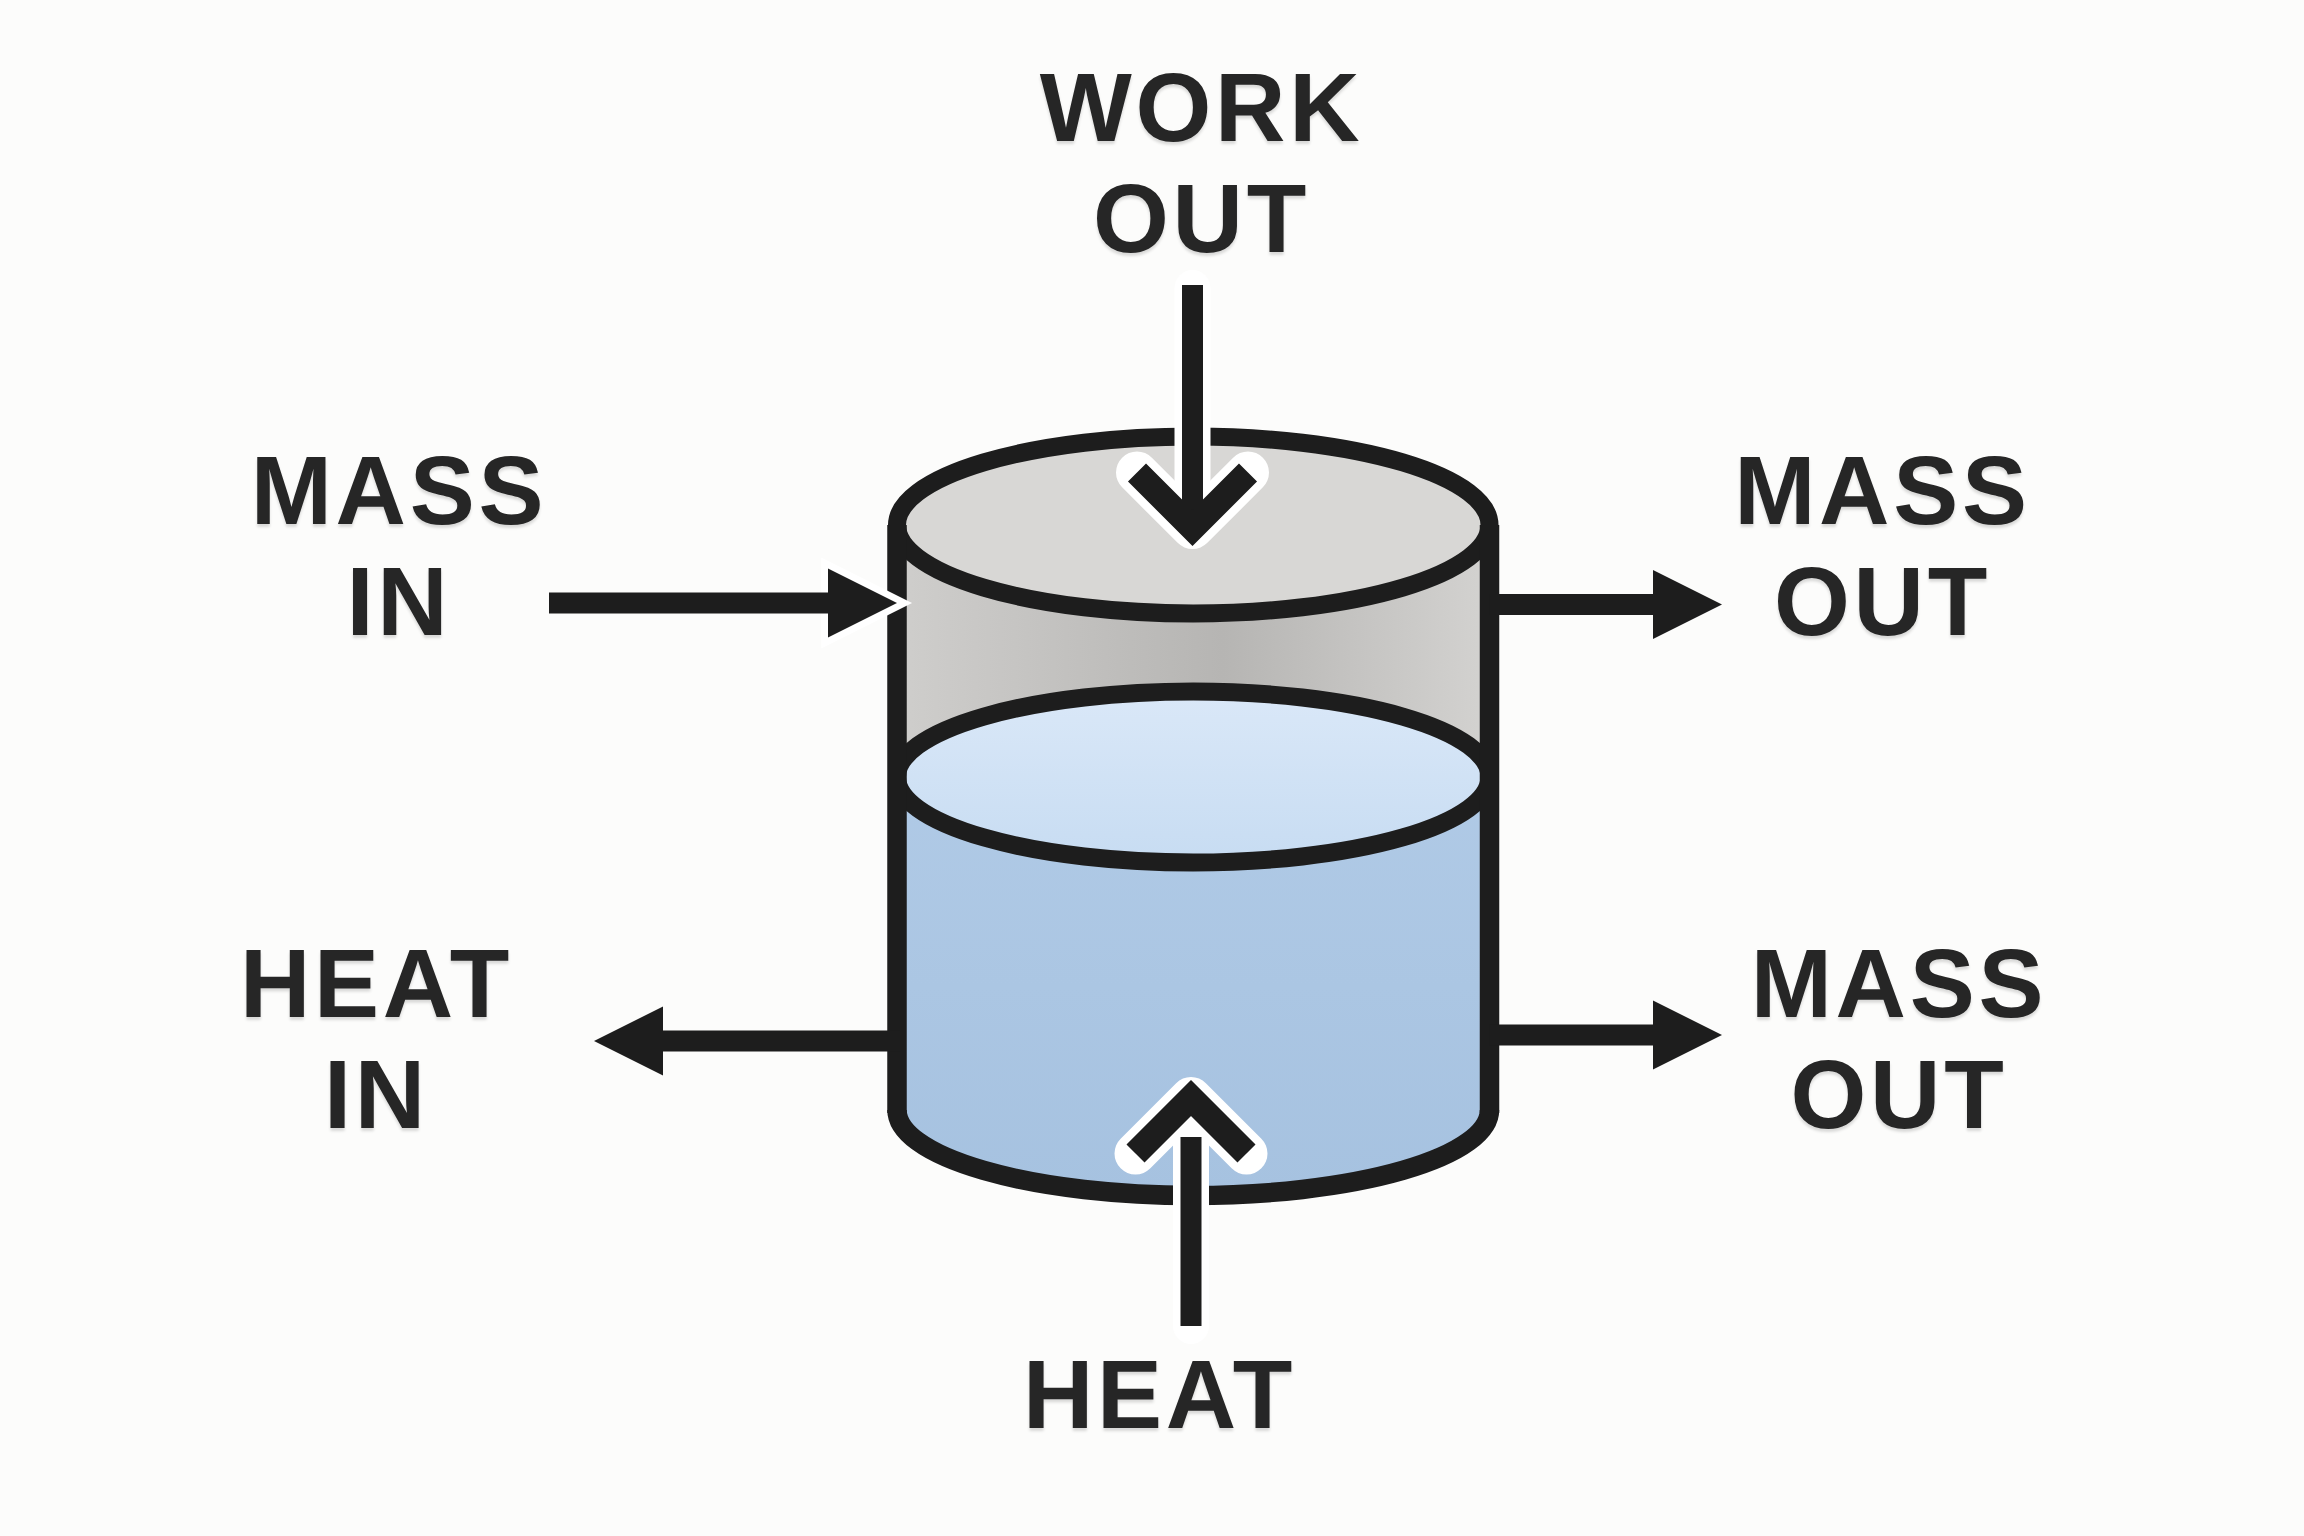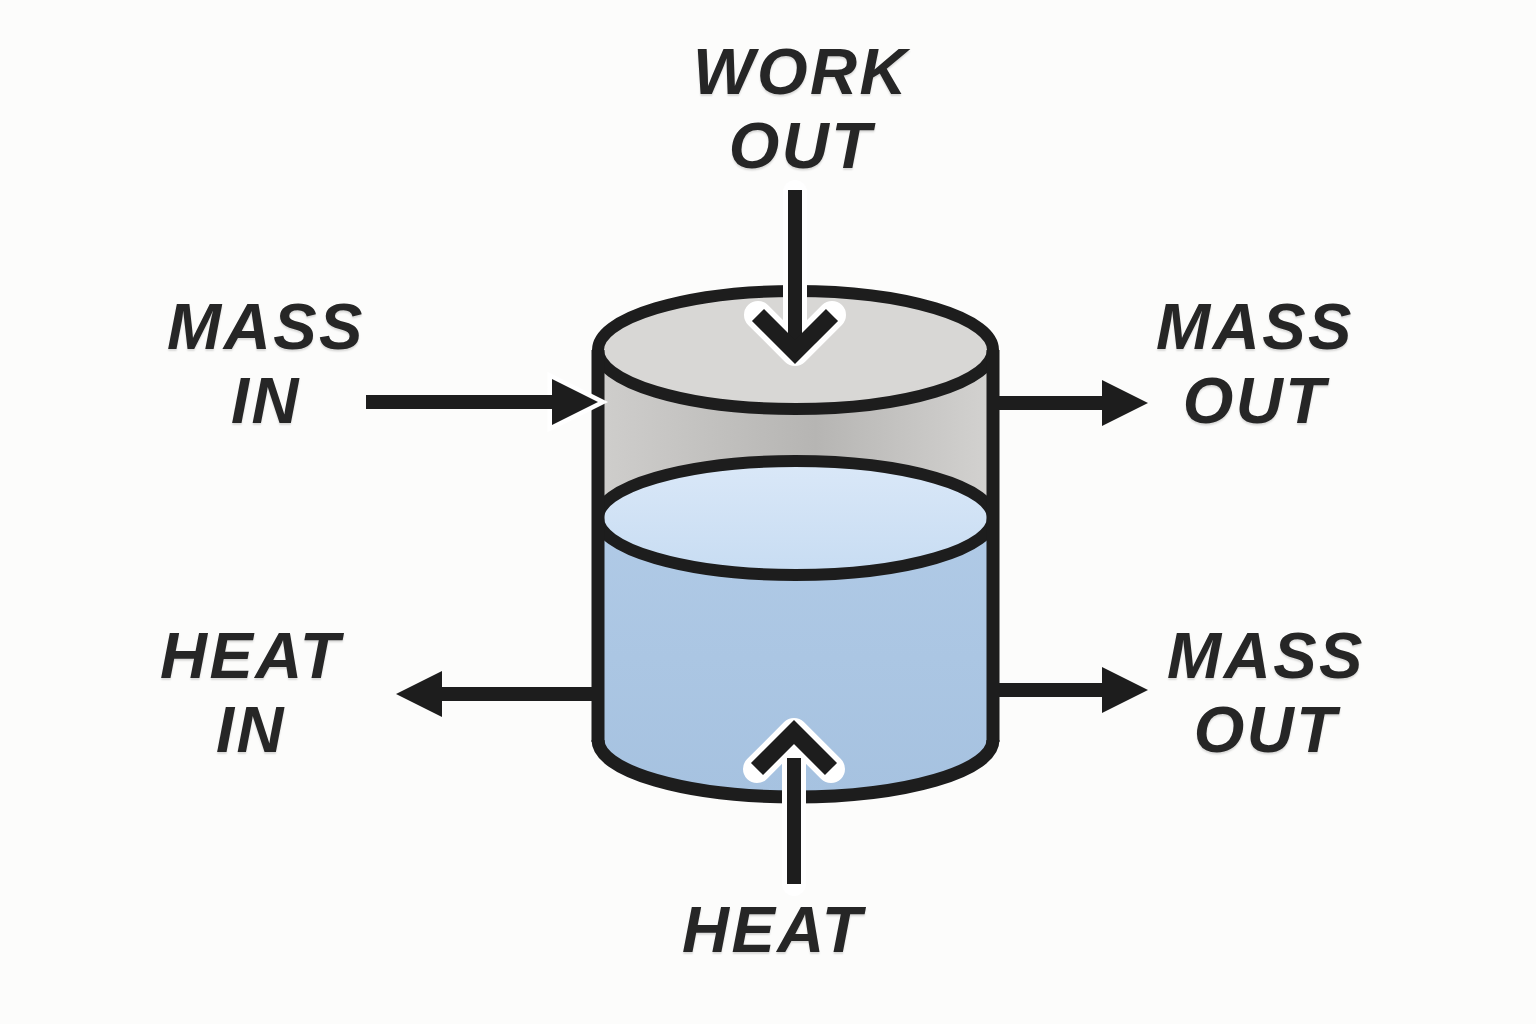--- a/index.html
+++ b/index.html
@@ -1,20 +1,20 @@
 <!DOCTYPE html>
 <html><head>
 <meta charset="utf-8">
 <style>
   html,body{margin:0;padding:0;}
   body{
     width:1536px;height:1024px;overflow:hidden;position:relative;
     font-family:"Liberation Sans", sans-serif;
   }
-  .stage{position:absolute;inset:0;width:1536px;height:856px;font-style:italic;}
+  .stage{position:absolute;inset:0;width:1536px;height:856px;}
   svg{position:absolute;inset:0;display:block;}
   .label{
     position:absolute;
     transform:translateX(-50%);
     text-align:center;
     font-weight:700;
     font-size:65px;
     line-height:74px;
     letter-spacing:2.5px;
     color:#262626;

